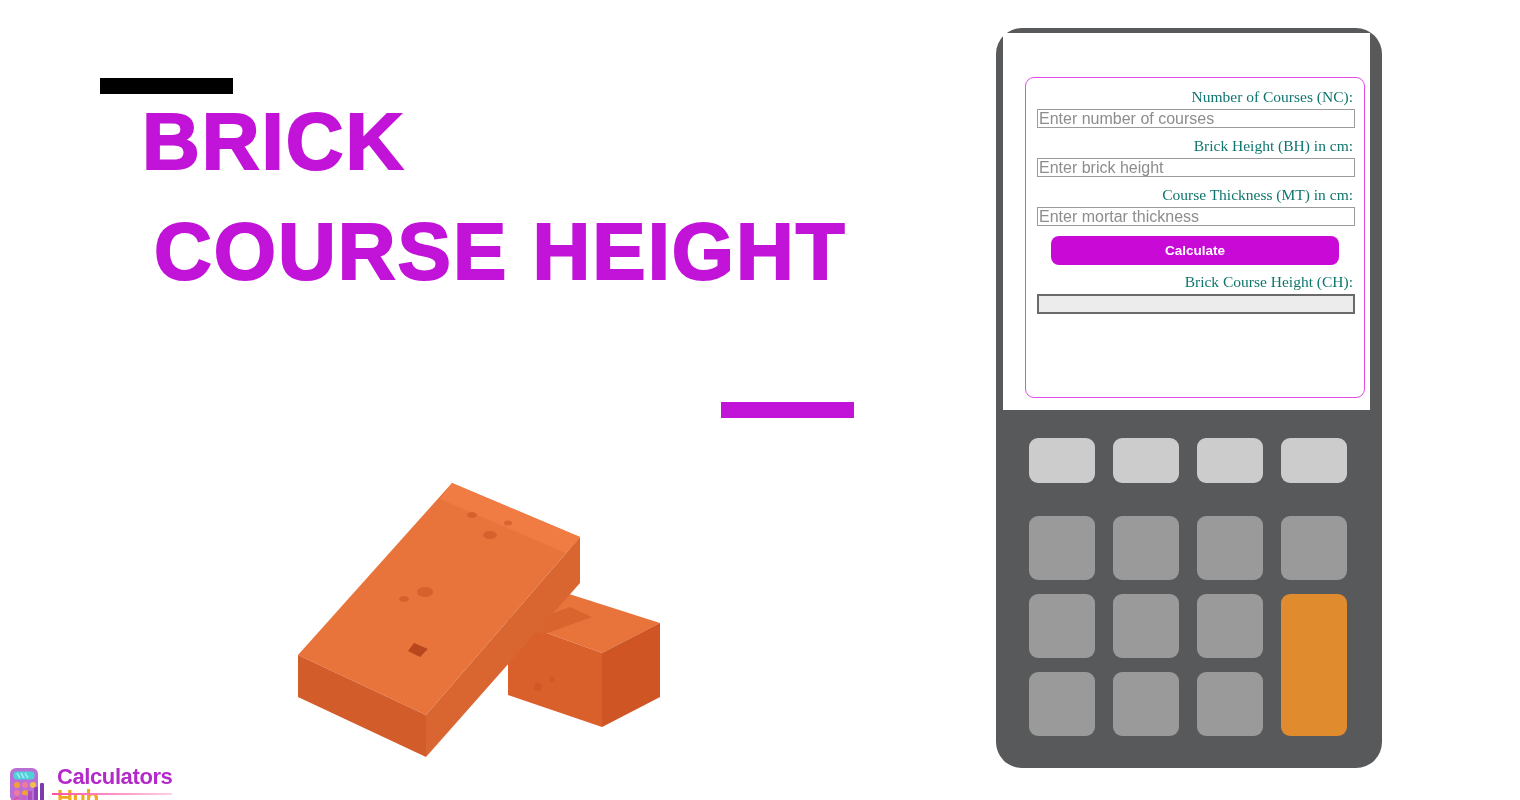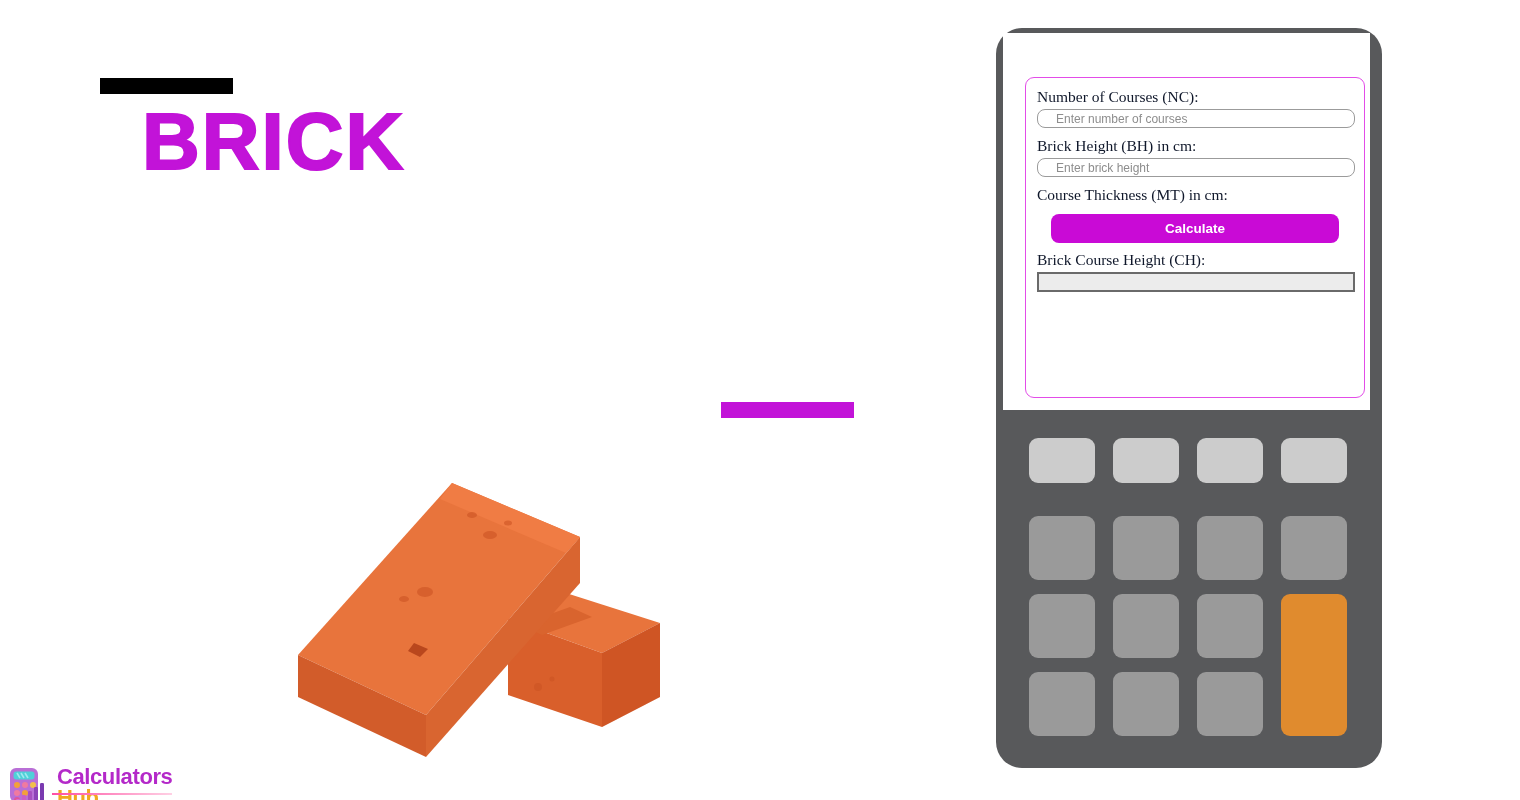--- a/index.html
+++ b/index.html
@@ -89,36 +89,37 @@
     width:340px;height:321px;
     border:1.5px solid #e34ce8;
     border-radius:9px;
     box-sizing:border-box;
     padding:10px 11px 0 11px;
   }
   .field-label{
     display:block;
     font-family:"Liberation Serif",serif;
     font-size:15.5px;
-    color:#0f172a;
+    color:#0f766e;
     margin:0 0 3px 0;
     white-space:nowrap;
+    text-align:right;
   }
   .text-input{
     display:block;
     width:318px;height:19px;
     box-sizing:border-box;
     border:1px solid #9b9b9b;
     background:#ffffff;
     font-family:"Liberation Sans",sans-serif;
-    font-size:12px;
+    font-size:16px;
     color:#333;
-    padding:0 18px;
+    padding:0 1px;
     margin:0 0 9px 0;
-    border-radius:8px;
+    border-radius:0;
     outline:none;
   }
   .text-input::placeholder{color:#8d8d8d;}
   .calc-btn{
     display:block;
     width:288px;height:29px;
     margin:0 auto 8px auto;
     background:#c90ad6;
     border:none;
     color:#ffffff;
@@ -166,20 +167,21 @@
 </style>
 </head>
 <body>
 
 <div id="title-block">
 
   <div id="bar-top" class="accent-bar"></div>
 
   <div id="title-line-1" class="title-line">BRICK</div>
 
+  <div id="title-line-2" class="title-line">COURSE HEIGHT</div>
 
 
   <div id="bar-bottom" class="accent-bar"></div>
 </div>
 
 <div id="brick-illustration">
   <svg width="400" height="300" viewBox="0 0 400 300" xmlns="http://www.w3.org/2000/svg">
 
     <g>
       <polygon points="228,154 286,128 380,158 322,188" fill="#e8743c"></polygon>
@@ -236,20 +238,21 @@
 
     <div id="calc-form">
 
       <label class="field-label">Number of Courses (NC):</label>
       <input class="text-input" type="text" placeholder="Enter number of courses" style="">
 
       <label class="field-label">Brick Height (BH) in cm:</label>
       <input class="text-input" type="text" placeholder="Enter brick height" style="">
 
       <label class="field-label">Course Thickness (MT) in cm:</label>
+      <input class="text-input" type="text" placeholder="Enter mortar thickness" style="">
 
       <button id="calc-btn-calculate" class="calc-btn">Calculate</button>
 
 
       <label id="result-label" class="field-label">Brick Course Height (CH):</label>
       <input id="result-output" type="text" readonly="" value="" style="">
     </div>
   </div>
 
   <div id="keypad">

